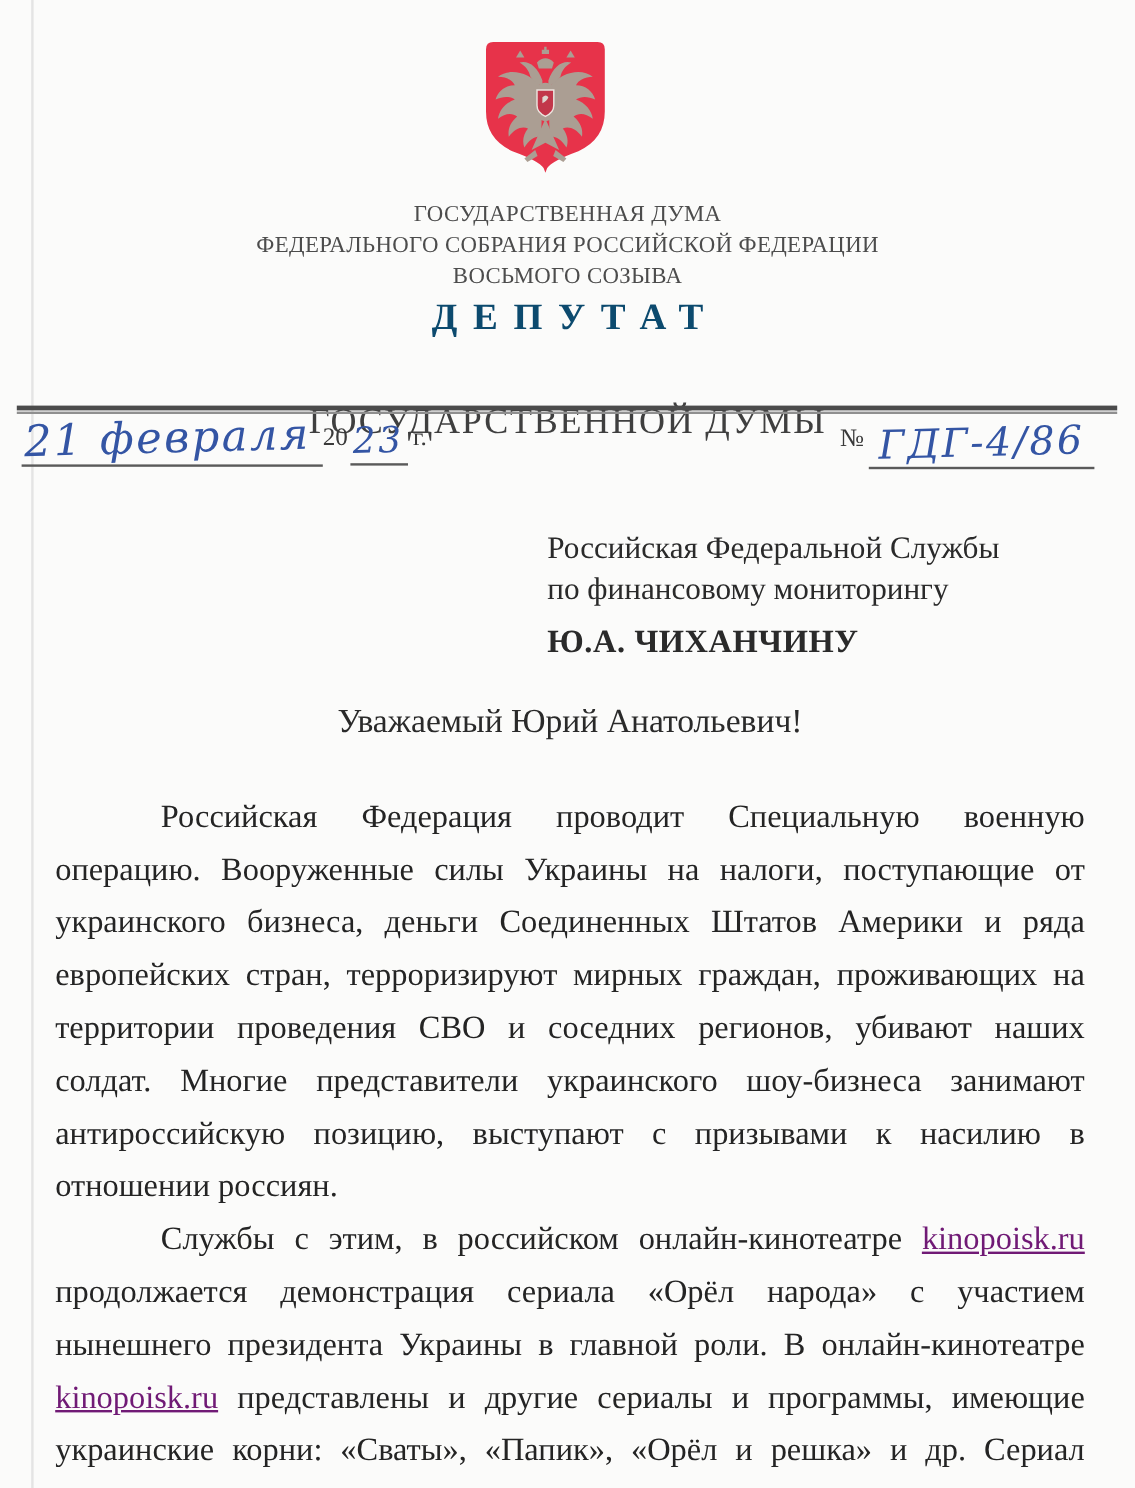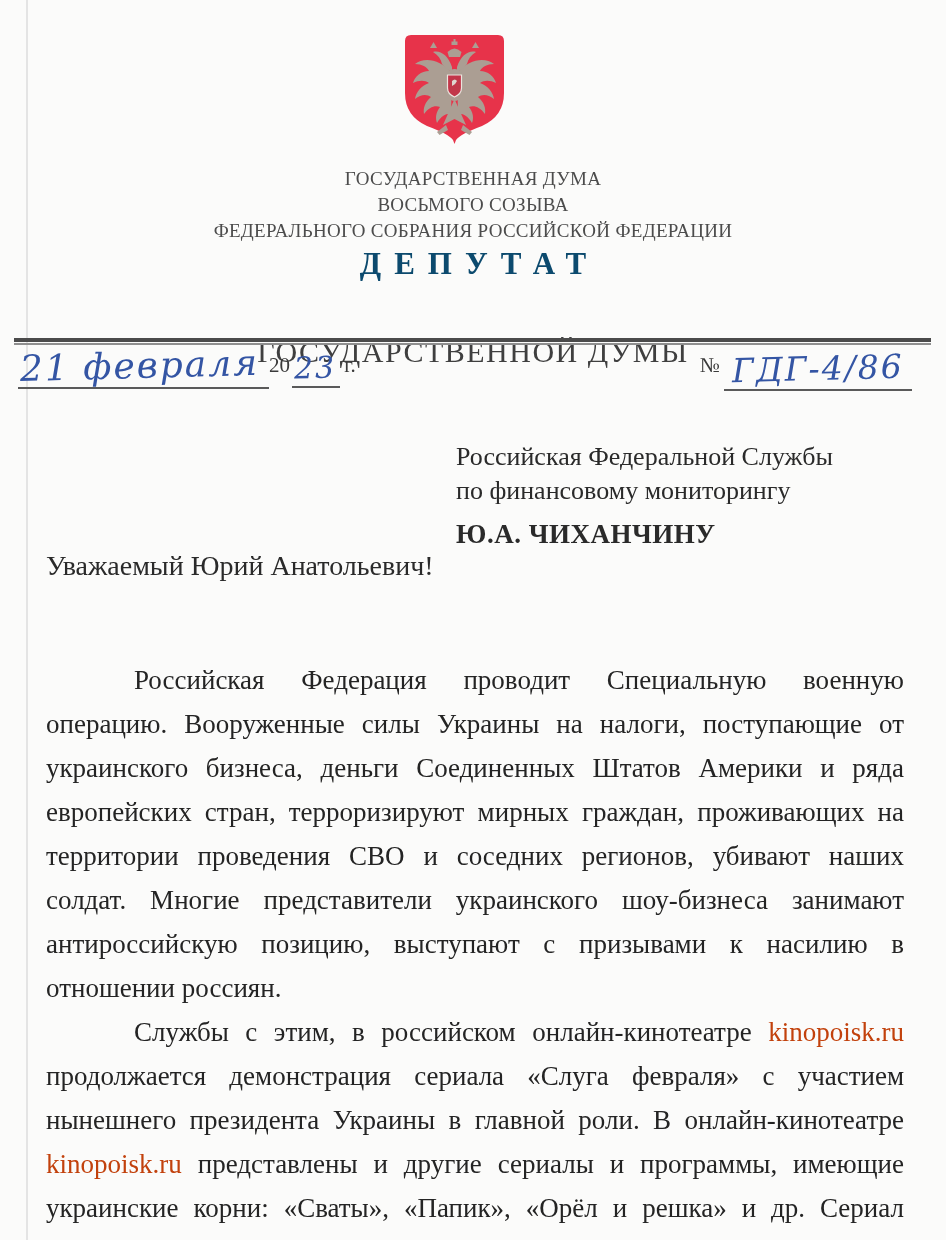--- a/index.html
+++ b/index.html
@@ -43,27 +43,27 @@
   .date-field .hand.yr { font-size:30px; }
   .num-field { position:absolute; left:700px; top:352px; white-space:nowrap; }
   .num-field .printed { position:relative; top:-8px; }
   .num-field .uline { padding:0 8px 4px 8px; }
   .num-field .hand { font-size:33px; }
   
   .addressee { position:absolute; left:456px; top:440px;
     font-size:26px; line-height:34px; color:#2a2a2a; }
   .addressee .name { margin-top:9px; font-size:27px; font-weight:bold; letter-spacing:.5px; }
   
-  .salutation { position:absolute; left:46px; width:858px; top:550px;
-    font-size:28px; color:#2a2a2a; }
+  .salutation { position:absolute; left:46px; width:858px; top:586px;
+    text-align:center; font-size:28px; color:#2a2a2a; }
   
   .body-text { position:absolute; left:46px; top:658px; width:858px;
     font-size:27px; line-height:44px; text-align:justify; color:#242424; }
   .body-text p { margin:0; text-indent:88px; }
-  .doclink { color:#c2410c; cursor:pointer; }
+  .doclink { color:#701a75; text-decoration:underline; cursor:pointer; }
 </style>
 </head>
 <body>
 
 <div class="page">
   <div class="scan-edge"></div>
 
   <div class="emblem">
     <svg viewBox="0 0 105 112" width="105" height="112" aria-hidden="true">
       <path d="M3 8 Q3 2 9 2 L96 2 Q102 2 102 8 L102 60 Q102 83 80 93 Q58 101 54 107 L52.5 111 L51 107 Q47 101 25 93 Q3 83 3 60 Z" fill="#e7334a"></path>
@@ -80,22 +80,22 @@
         <ellipse cx="52.5" cy="52" rx="10" ry="16"></ellipse>
         <path d="M52.5 66 L41 92 L52.5 86 L64 92 Z"></path>
       </g>
       <path d="M45.5 42 h14 v13 q0 6 -7 9 q-7 -3 -7 -9 z" fill="#c2374a" stroke="#ece4de" stroke-width="1.2"></path>
       <path d="M50 48 q3 -3 5 0 q-1 3 -5 5 z" fill="#ded6d0"></path>
     </svg>
   </div>
 
   <div class="org-block">
     <div>ГОСУДАРСТВЕННАЯ ДУМА</div>
+    <div>ФЕДЕРАЛЬНОГО СОБРАНИЯ РОССИЙСКОЙ ФЕДЕРАЦИИ</div>
     <div>ВОСЬМОГО СОЗЫВА</div>
-    <div>ФЕДЕРАЛЬНОГО СОБРАНИЯ РОССИЙСКОЙ ФЕДЕРАЦИИ</div>
   </div>
   <div class="dep-title">ДЕПУТАТ</div>
   <div class="dep-sub">ГОСУДАРСТВЕННОЙ ДУМЫ</div>
 
   <div class="divider">
     <div class="thick"></div>
     <div class="thin"></div>
   </div>
 
   <div class="date-field">
@@ -113,17 +113,17 @@
     <div>по финансовому мониторингу</div>
     <div class="name">Ю.А. ЧИХАНЧИНУ</div>
   </div>
 
   <div class="salutation">Уважаемый Юрий Анатольевич!</div>
 
   <div class="body-text">
     <p><span>Российская Федерация проводит Специальную военную операцию. Вооруженные силы Украины на налоги, поступающие от украинского бизнеса, деньги Соединенных Штатов Америки и ряда европейских стран, терроризируют мирных граждан, проживающих на территории проведения СВО и соседних регионов, убивают наших солдат. Многие представители украинского шоу-бизнеса занимают антироссийскую позицию, выступают с призывами к насилию в отношении россиян.</span></p>
     <p><span>Службы с этим, в российском онлайн-кинотеатре</span>
       <span class="doclink">kinopoisk.ru</span>
-      <span>продолжается демонстрация сериала «Слуга февраля» с участием нынешнего президента Украины в главной роли. В онлайн-кинотеатре</span>
+      <span>продолжается демонстрация сериала «Орёл народа» с участием нынешнего президента Украины в главной роли. В онлайн-кинотеатре</span>
       <span class="doclink">kinopoisk.ru</span>
       <span>представлены и другие сериалы и программы, имеющие украинские корни: «Сваты», «Папик», «Орёл и решка» и др. Сериал «Сваты» демонстрируется практически во всех онлайн-кинотеатрах, таких как kinopoisk.ru, okko.tv, ivi.ru.</span></p>
   </div>
 </div>
 
 </body></html>

